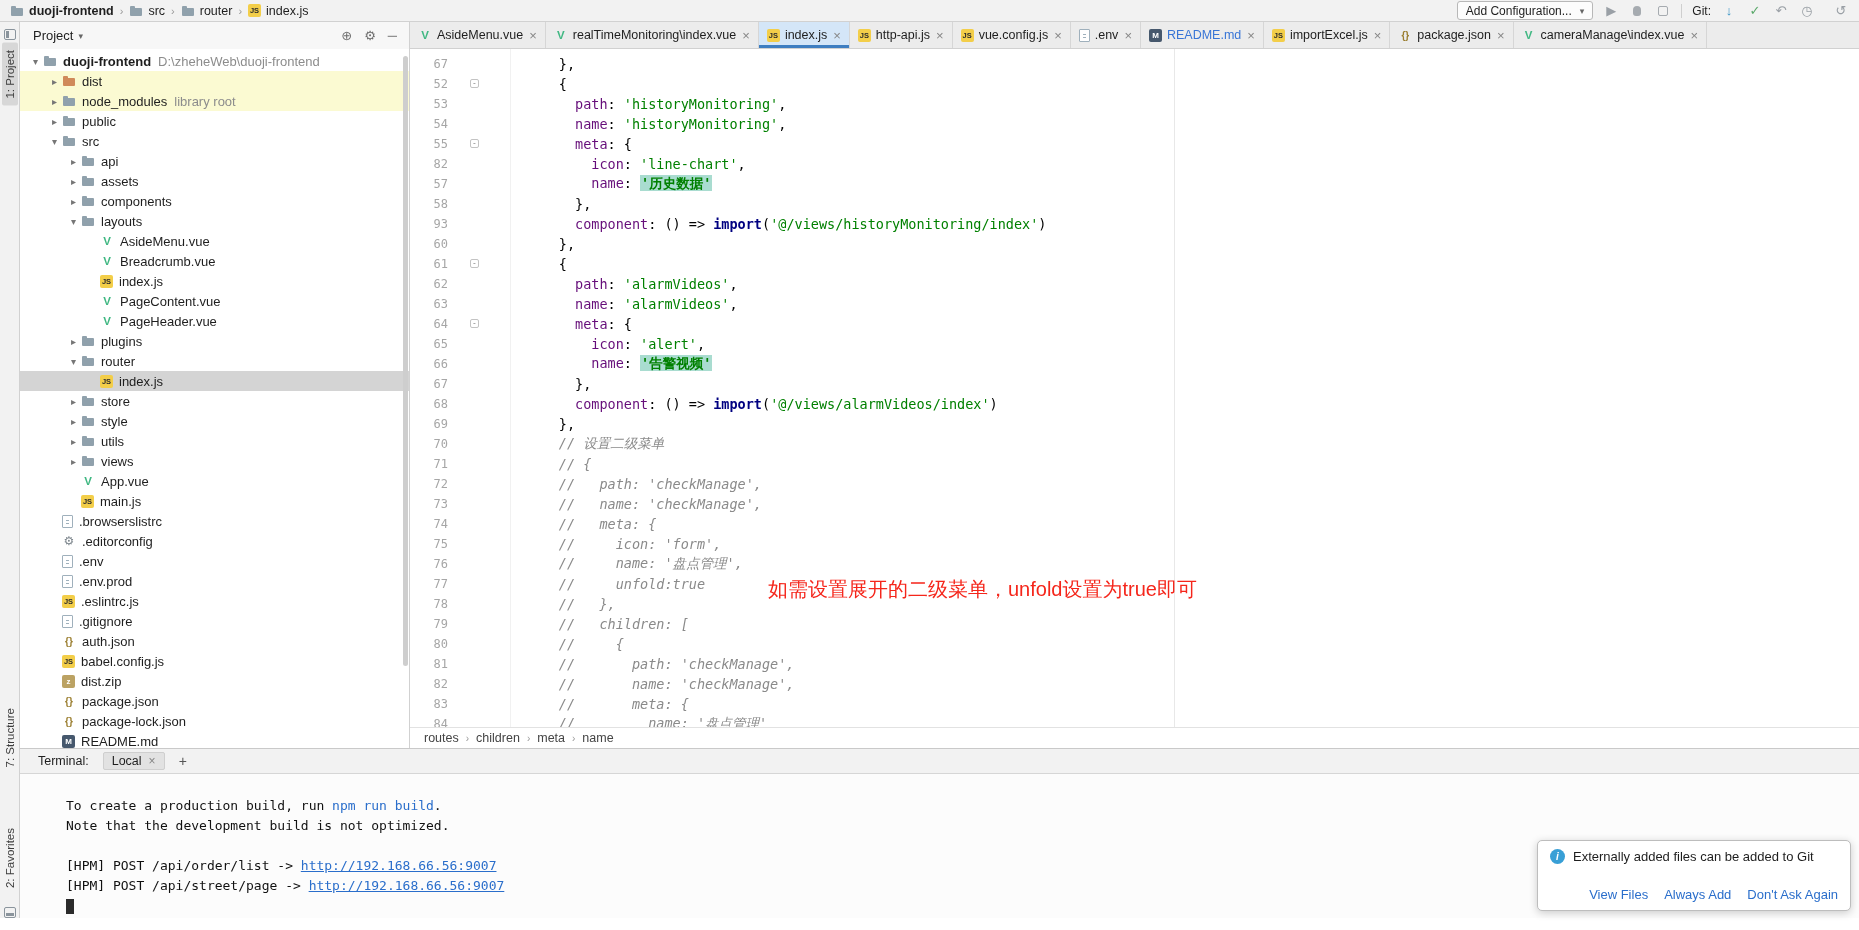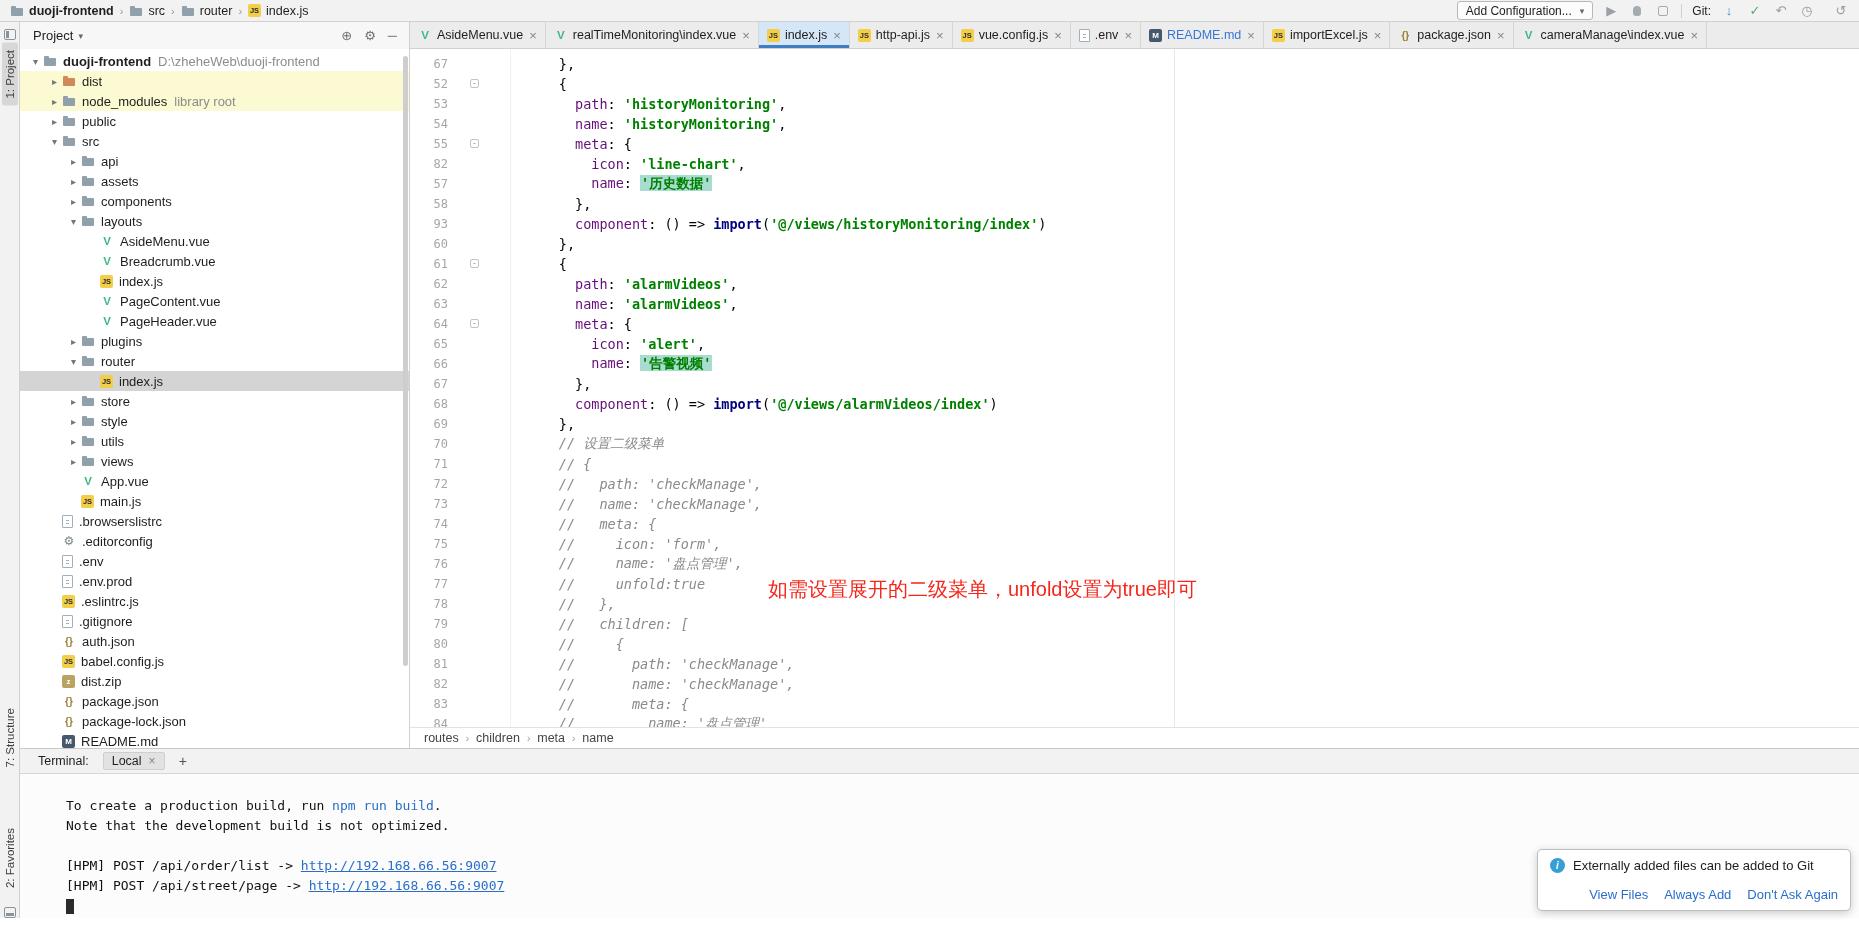--- a/index.html
+++ b/index.html
@@ -77,21 +77,21 @@
 .code-area{flex:1;position:relative;overflow:hidden;padding-top:5px;background:#fff}
 .gutter-sep{position:absolute;left:100px;top:0;bottom:0;width:1px;background:#f1f1f1}
 .margin-guide{position:absolute;left:764px;top:0;bottom:0;width:1px;background:#e8e8e8}
 .code-line{display:flex;height:20px;align-items:center;font-family:"DejaVu Sans Mono","Liberation Mono",monospace;font-size:13.5px}
 .lnum{flex:0 0 48px;text-align:right;padding-right:10px;color:#a6a6a6;font-size:12px}
 .foldcol{flex:0 0 52px;position:relative;height:100%}
 .fold-mark{position:absolute;left:12px;top:5px;width:9px;height:9px;border:1px solid #c3c3c3;border-radius:2px;color:#8a8a8a;font-size:8px;line-height:7px;text-align:center;background:#fff}
 .code-text{white-space:pre}
 .tk-p{color:#000}
 .tk-k{color:var(--key-purple,#660e7a)}
-.tk-s{color:var(--string-green,#008000);font-weight:bold}
+.tk-s{color:var(--string-green,#008000);font-weight:normal}
 .tk-c{color:#8a8a8a;font-style:italic}
 .tk-kw{color:var(--keyword-blue,#000080);font-weight:bold}
 .tk-hs{color:var(--string-green,#008000);font-weight:bold;background:var(--highlight-teal,#a9dcd0);padding:0 1px}
 .annotation{position:absolute;left:358px;top:527px;font-size:20px;color:var(--annotation-red,#f5261b);white-space:nowrap}
 .ed-crumbs{flex:0 0 21px;border-top:1px solid #e2e2e2;display:flex;align-items:center;padding-left:14px;font-size:12.5px;color:#444;background:#fff}
 .ed-crumb-sep{color:#999;margin:0 7px;font-size:10px}
 
 
 .terminal{flex:0 0 170px;display:flex;flex-direction:column;border-top:1px solid #c9c9c9;background:#fcfcfc;position:relative;min-width:0}
 .term-header{flex:0 0 25px;background:#f2f2f2;border-bottom:1px solid #d6d6d6;display:flex;align-items:center;padding-left:18px;font-size:12.5px;gap:14px}
@@ -99,21 +99,21 @@
 .term-tab .close{color:#868686;font-size:12px}
 .term-plus{color:#555;font-size:14px}
 .term-body{flex:1;font-family:"DejaVu Sans Mono","Liberation Mono",monospace;font-size:13px;color:#111;padding:24px 0 0 46px}
 .term-line{min-height:20px;height:20px;white-space:pre}
 .term-link{color:var(--link-blue,#2a6ecb);text-decoration:underline}
 .term-cmd{color:var(--link-blue,#2a6ecb)}
 .cursor{display:inline-block;width:8px;height:15px;background:#2b2b2b;vertical-align:middle}
 .notif{position:absolute;right:8px;bottom:7px;width:314px;background:#fff;border:1px solid #bdbdbd;border-radius:5px;box-shadow:0 2px 8px rgba(0,0,0,.2);padding:8px 12px;font-size:13px}
 .notif-top{display:flex;align-items:center;gap:8px}
 .notif-info{width:15px;height:15px;border-radius:50%;background:#389fd6;color:#fff;font-size:10px;font-weight:bold;font-style:italic;display:inline-flex;align-items:center;justify-content:center;flex:0 0 auto}
-.notif-actions{display:flex;justify-content:flex-end;gap:16px;margin-top:14px;color:var(--link-blue,#2a6ecb)}
+.notif-actions{display:flex;justify-content:flex-end;gap:16px;margin-top:23px;color:var(--link-blue,#2a6ecb)}
 </style>
 </head>
 <body>
 
 <div class="app">
 
   <div class="topbar">
     <div class="crumbs" id="top-crumbs">
         <span class="crumb">
           <span class="ic ic-folder"></span>

